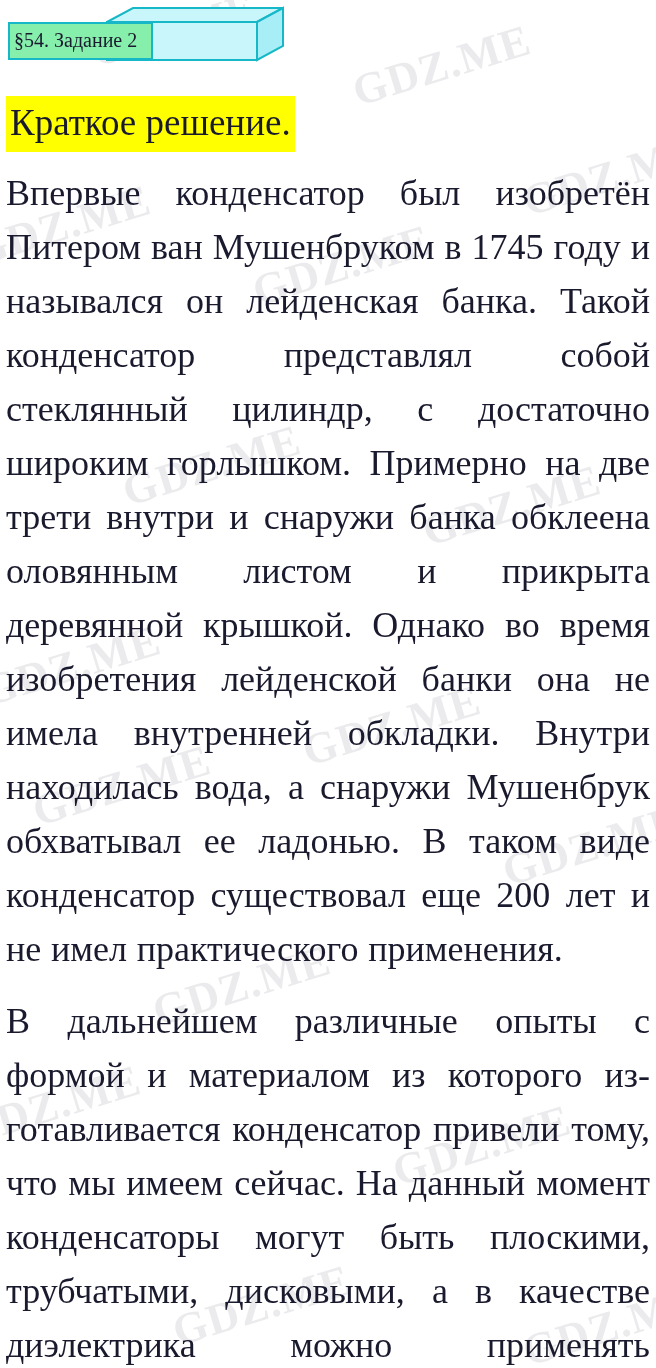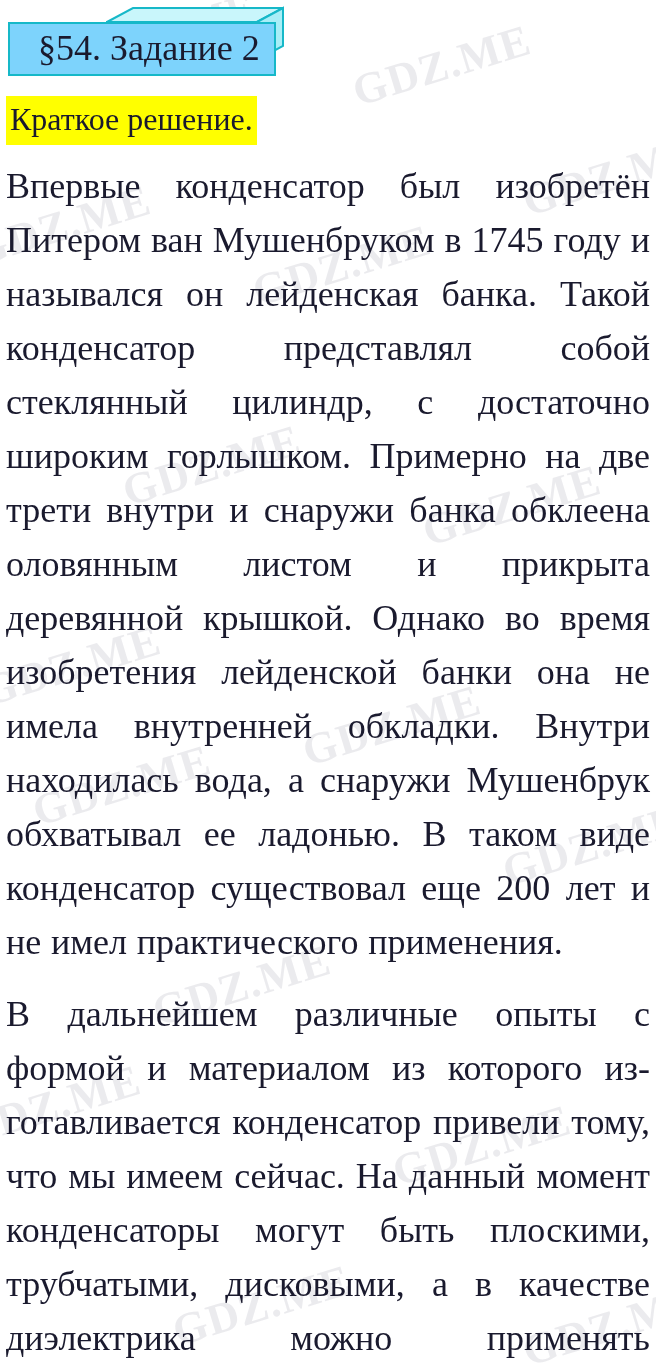--- a/index.html
+++ b/index.html
@@ -37,23 +37,23 @@
   .header-zone {
     position: relative;
     height: 96px;
     z-index: 10;
   }
   .title-box {
     position: absolute;
     left: 8px;
     top: 22px;
     border: 2px solid #16b8c8;
-    background: #7dd3fc;
-    padding: 6px 14px 8px 28px;
-    font-size: 36px;
+    background: #86efac;
+    padding: 6px 14px 8px 4px;
+    font-size: 20px;
     line-height: 1;
     color: #1a1a2e;
     z-index: 12;
   }
   .cube {
     position: absolute;
     left: 105px;
     top: 6px;
     width: 180px;
     height: 56px;
@@ -69,21 +69,21 @@
 
   
   .highlight-row {
     position: relative;
     z-index: 10;
     padding: 0 6px;
   }
   .highlight {
     display: inline-block;
     background: #ffff00;
-    font-size: 32px;
+    font-size: 37px;
     line-height: 1.35;
     padding: 2px 4px 4px 4px;
   }
 
   
   .content {
     position: relative;
     z-index: 10;
     padding: 14px 6px 0 6px;
   }

